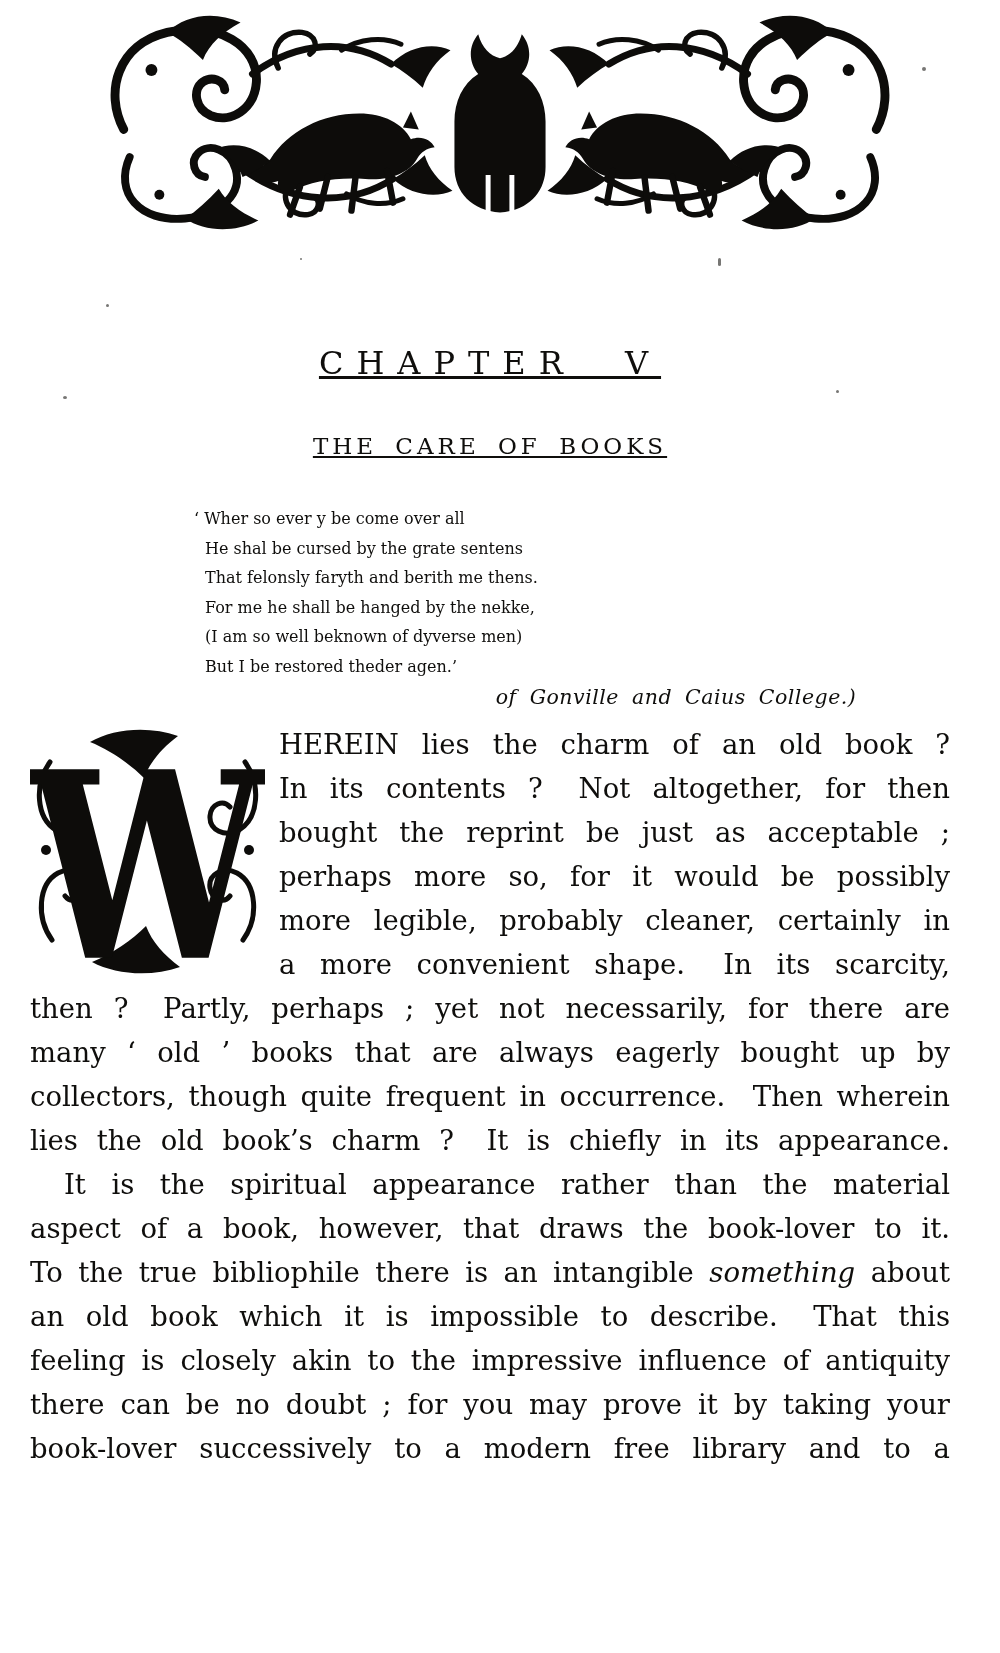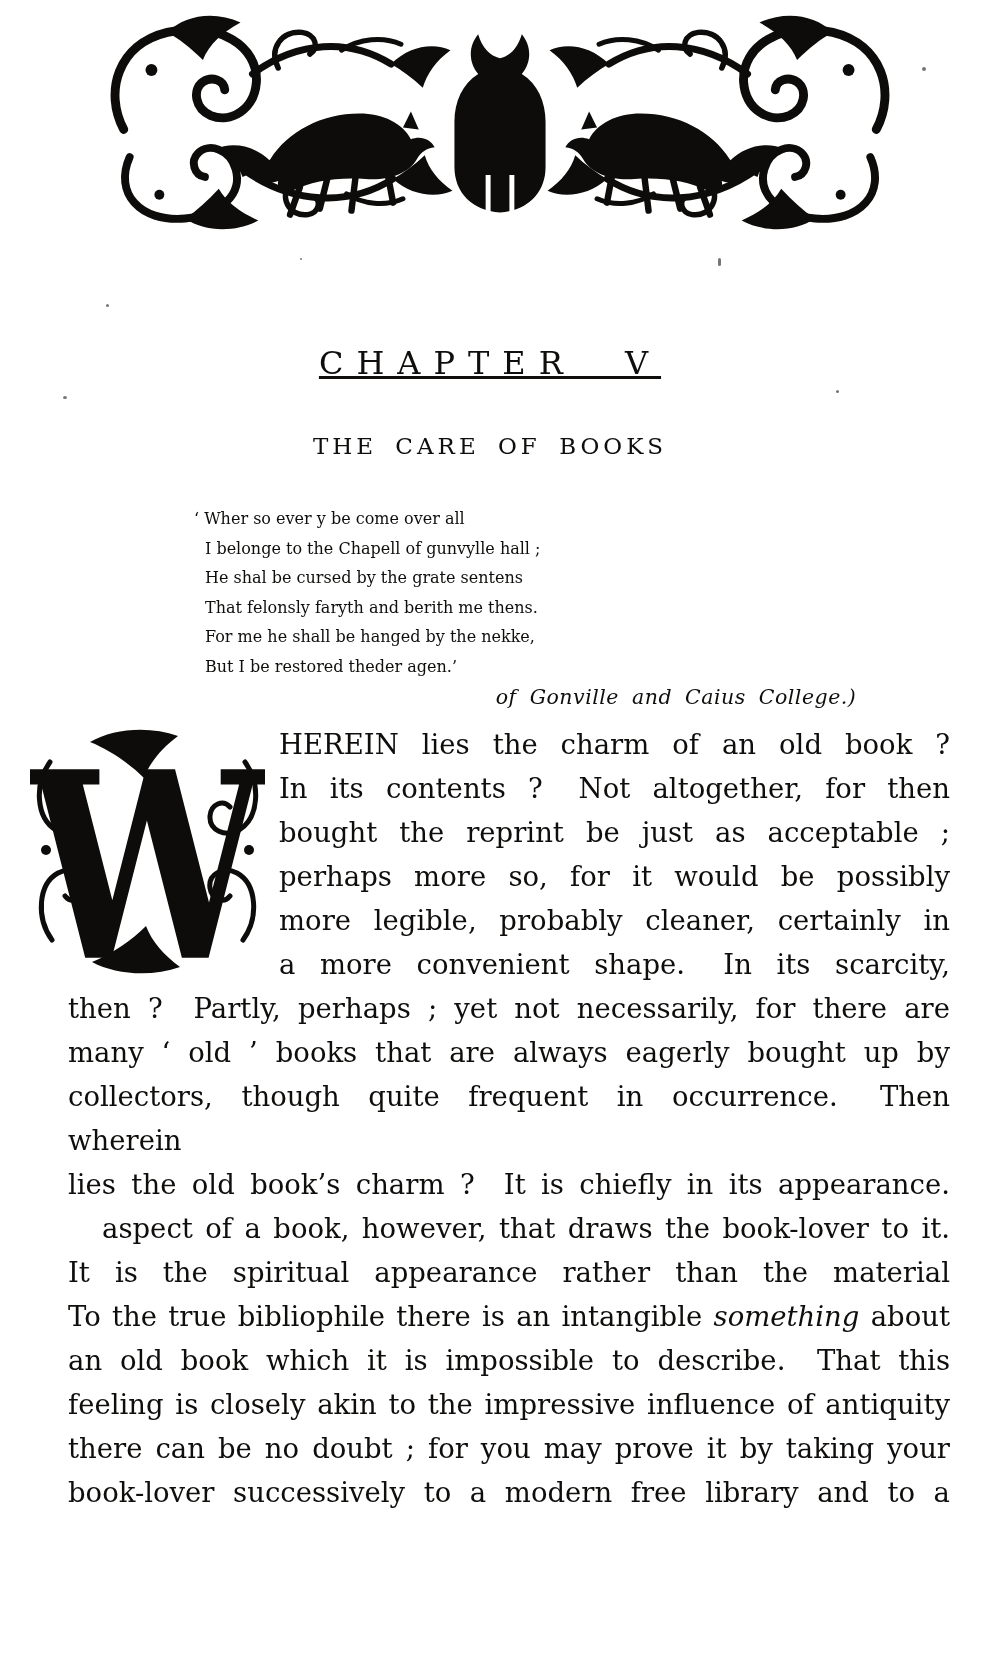--- a/index.html
+++ b/index.html
@@ -6,28 +6,28 @@
   .page{
     position:relative;width:1000px;height:1653px;background:#ffffff;
     color:#0f0e0c;font-family:"DejaVu Serif", "Liberation Serif", serif;
     overflow:hidden;
   }
   .content{padding:0 50px 0 30px;}
   .ornament{display:block;margin:10px auto 0;width:812px;height:224px;}
   .chapter{margin:110px 0 0;text-align:center;font-size:32px;font-weight:normal;
     letter-spacing:13px;word-spacing:26px;text-decoration:underline;}
   .subtitle{margin:51px 0 0;text-align:center;font-size:23px;font-weight:normal;
-    letter-spacing:4px;word-spacing:7px;}
+    letter-spacing:4px;word-spacing:7px;text-decoration:underline;}
   .verse{margin:45px 0 0 175px;font-size:16px;line-height:29.5px;}
   .verse .line:first-child{text-indent:-11px;}
   .attribution{margin:3px 0 0 410px;width:472px;text-align:center;font-style:italic;
     font-size:20.5px;line-height:26px;letter-spacing:.5px;word-spacing:6px;}
   .para{font-size:27.5px;line-height:44px;text-align:justify;}
   .para1{margin-top:12px;}
-  .jline{text-align:justify;text-align-last:justify;margin-left:38px;}
+  .jline{text-align:justify;text-align-last:justify;}
   .para-indent .line:first-child{text-indent:34px;}
   .it{font-style:italic;}
   .dropcap-box{float:left;width:235px;height:250px;margin:4px 14px 0 0;}
   .dropcap-box svg{width:100%;height:100%;}
   .speck{position:absolute;background:#1c1a17;border-radius:50%;opacity:.6;}
   .ink{fill:#0d0c0a;}
   .ink-s{stroke:#0d0c0a;fill:none;stroke-linecap:round;}
 </style>
 </head>
 <body>
@@ -75,24 +75,24 @@
   </svg>
 
   <div class="content">
 
     <h1 class="chapter">CHAPTER V</h1>
 
     <h2 class="subtitle">THE CARE OF BOOKS</h2>
 
     <div class="verse">
         <div class="line"><span>‘ Wher so ever y be come over all</span></div>
-        <div class="line"><span>I belonge to the Chapell of gunvylle hall ;</span></div>
         <div class="line"><span>He shal be cursed by the grate sentens</span></div>
         <div class="line"><span>That felonsly faryth and berith me thens.</span></div>
         <div class="line"><span>For me he shall be hanged by the nekke,</span></div>
+        <div class="line"><span>(I am so well beknown of dyverse men)</span></div>
         <div class="line"><span>But I be restored theder agen.’</span></div>
       </div>
 
     <div class="attribution">
         <div class="line"><span>of Gonville and Caius College.)</span></div>
       </div>
 
     <div class="para para1">
       <div class="dropcap-box">
         <svg viewBox="0 0 235 250" aria-hidden="true">
@@ -117,22 +117,22 @@
           <div class="line jline"><span>more legible, probably cleaner, certainly in</span></div>
           <div class="line jline"><span>a more convenient shape.  In its scarcity,</span></div>
           <div class="line jline"><span>then ?  Partly, perhaps ; yet not necessarily, for there are</span></div>
           <div class="line jline"><span>many ‘ old ’ books that are always eagerly bought up by</span></div>
           <div class="line jline"><span>collectors, though quite frequent in occurrence.  Then wherein</span></div>
           <div class="line jline"><span>lies the old book’s charm ?  It is chiefly in its appearance.</span></div>
         </div>
     </div>
 
     <div class="para para-indent">
+        <div class="line jline"><span>It is the spiritual appearance rather than the material</span></div>
         <div class="line jline"><span>aspect of a book, however, that draws the book-lover to it.</span></div>
-        <div class="line jline"><span>It is the spiritual appearance rather than the material</span></div>
         <div class="line jline"><span>To the true bibliophile there is an intangible </span><span class="it">something</span><span> about</span></div>
         <div class="line jline"><span>an old book which it is impossible to describe.  That this</span></div>
         <div class="line jline"><span>feeling is closely akin to the impressive influence of antiquity</span></div>
         <div class="line jline"><span>there can be no doubt ; for you may prove it by taking your</span></div>
         <div class="line jline"><span>book-lover successively to a modern free library and to a</span></div>
       </div>
 
   </div>
 </div>
 

